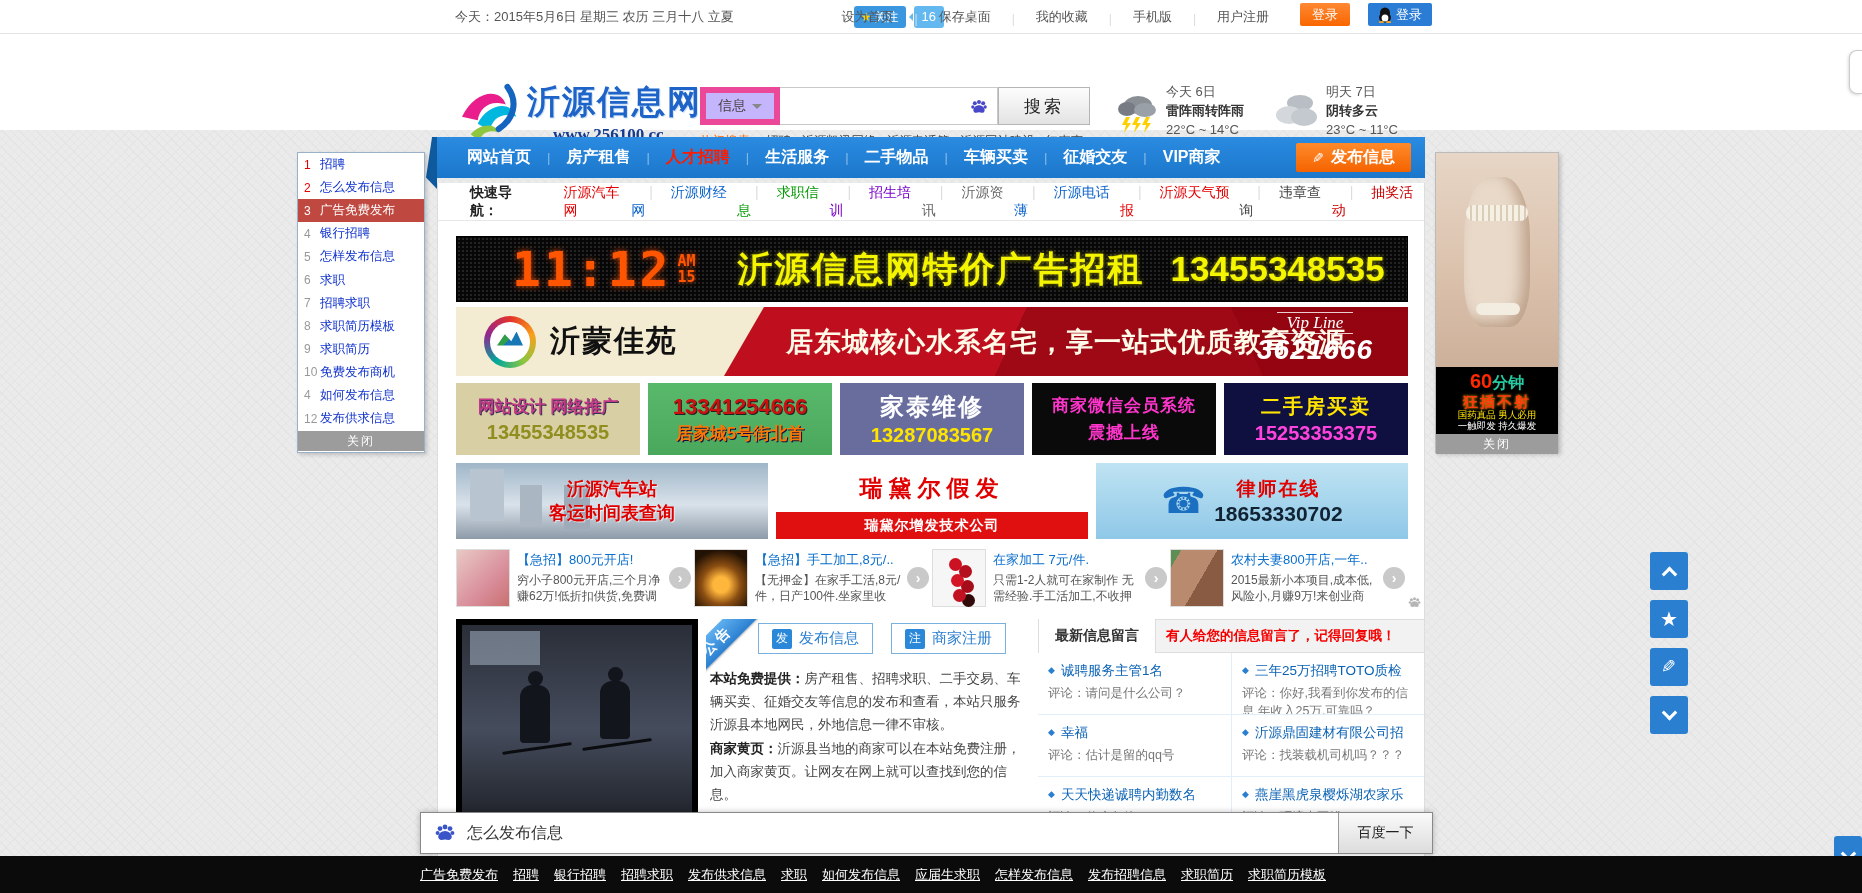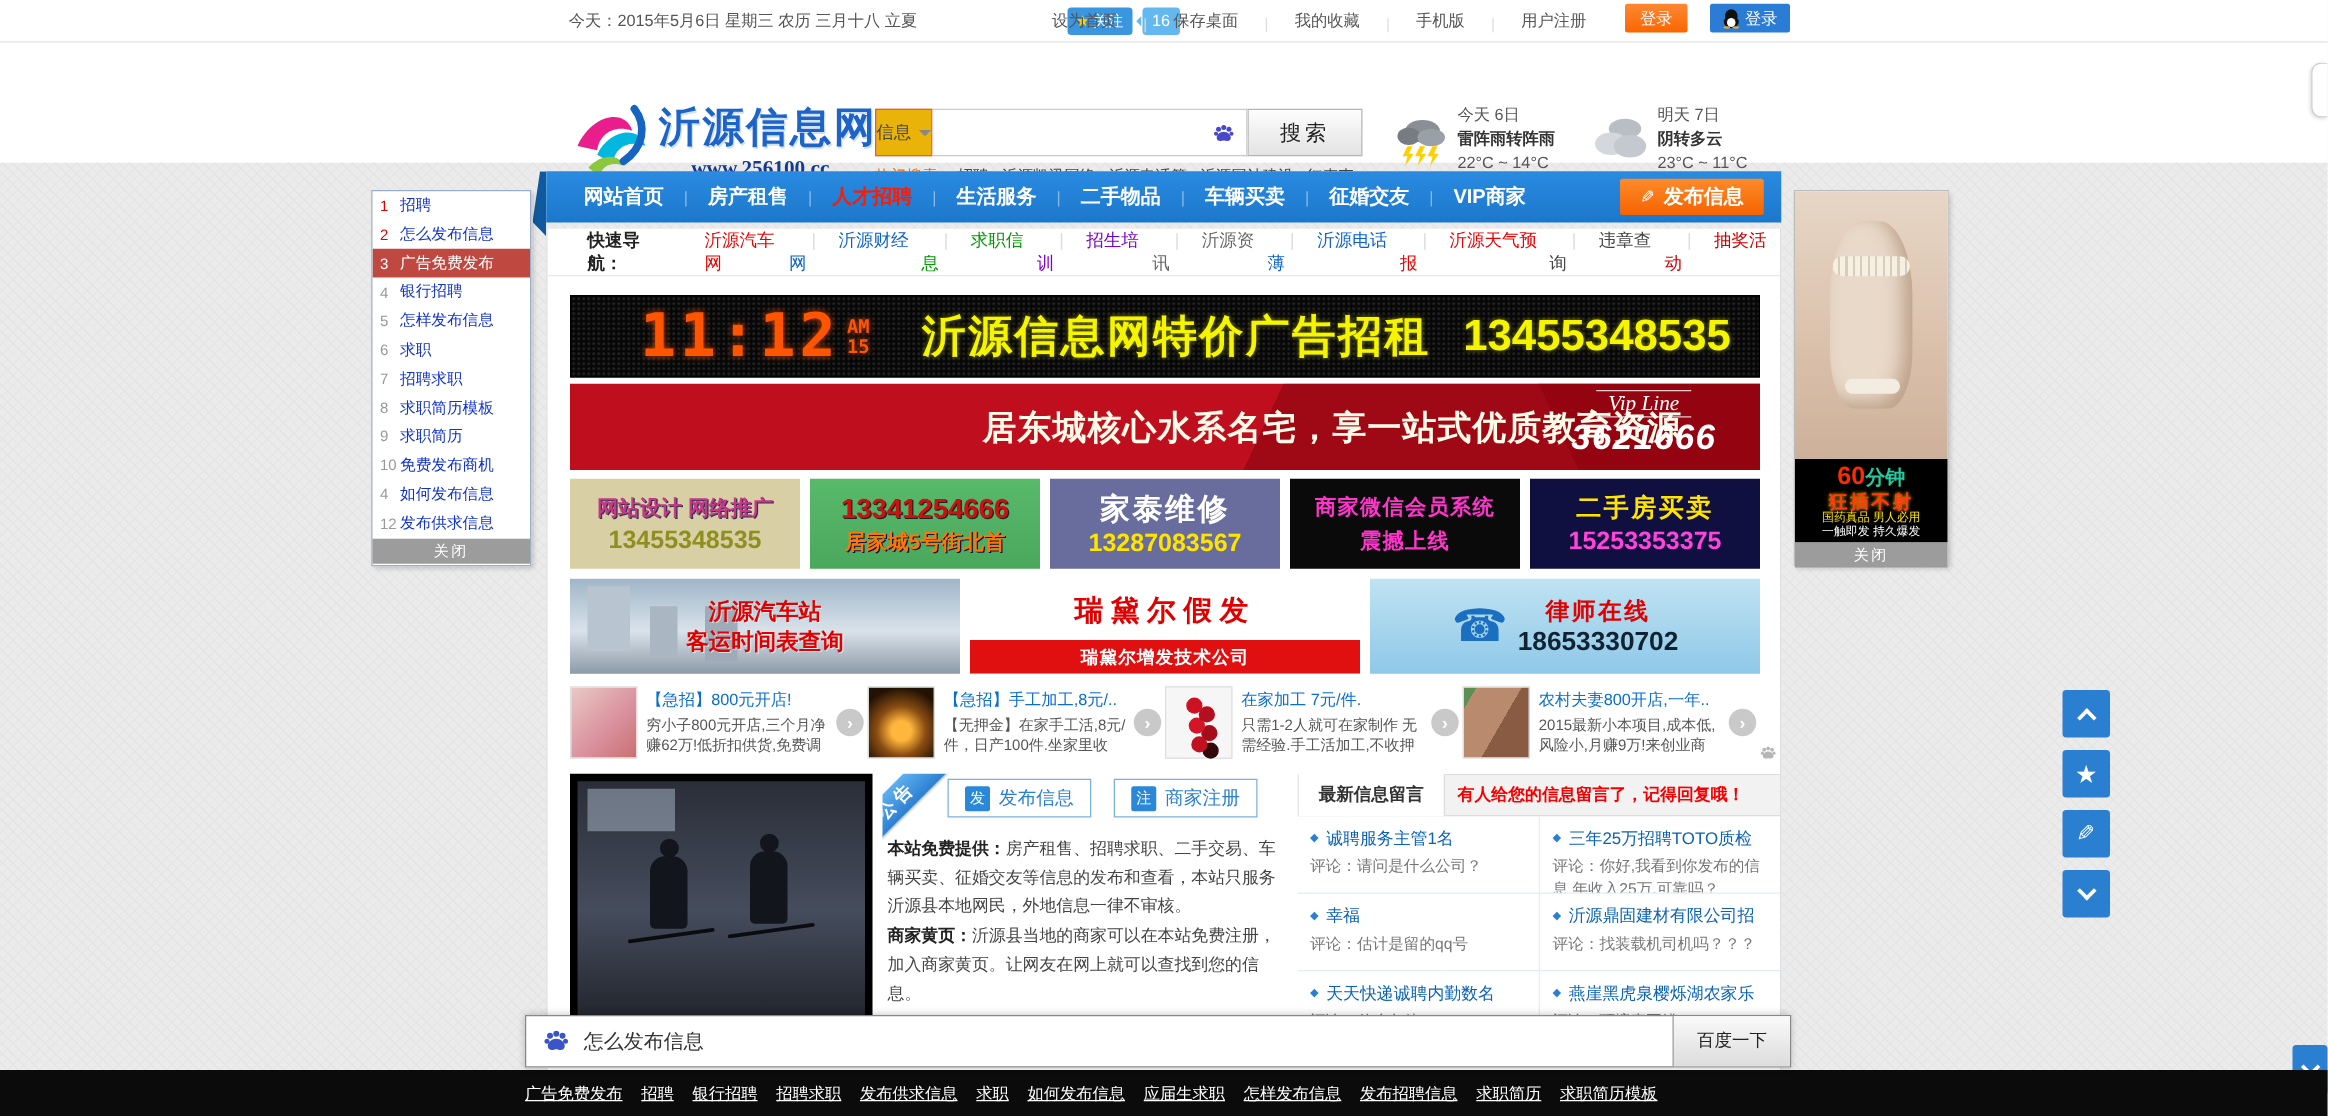--- a/index.html
+++ b/index.html
@@ -34,21 +34,21 @@
 
   
   #header { left:0; top:35px; width:1862px; height:95px; background:#fff; }
   #logo { left:455px; top:45px; width:250px; height:75px; display:flex; align-items:flex-start; }
   #logo svg { width:70px; height:70px; }
   .logo-text { margin-left:2px; }
   .logo-title { font-size:33px; font-weight:bold; color:#1d63c8; letter-spacing:2px; text-shadow:1px 1px 0 #cfe2f7; }
   .logo-url { font-size:17px; font-weight:bold; color:#123a8f; font-family:"Liberation Serif","DejaVu Serif",serif; margin-left:26px; }
 
   #searchbox { left:700px; top:52px; width:390px; height:38px; display:flex; }
-  .s-cat { width:46px; height:38px; border:1px solid #ec4899; background:#eab308; display:flex; align-items:center; justify-content:center; gap:6px;
+  .s-cat { width:80px; height:38px; border:6px solid #ec4899; background:#c4b5fd; display:flex; align-items:center; justify-content:center; gap:6px;
     font-size:14px; color:#444; }
   .s-cat .tri { width:0; height:0; border:5px solid transparent; border-top-color:#888; margin-top:5px; }
   .s-input { flex:1; height:38px; border:1px solid #c9c9c9; border-left:none; background:#fff; position:relative; }
   .s-input .paw { position:absolute; right:8px; top:9px; width:20px; height:20px; color:#4848c8; }
   .s-btn { width:92px; height:38px; border:1px solid #b5b5b5; background:linear-gradient(#fdfdfd,#e3e3e3);
     font-size:17px; color:#222; display:flex; align-items:center; justify-content:center; letter-spacing:3px; }
   #hotsearch { left:700px; top:98px; width:420px; font-size:12.5px; color:#444; }
   #hotsearch .hot-label { color:#f60; }
   #hotsearch a { color:#444; text-decoration:none; margin-right:7px; }
 
@@ -426,20 +426,26 @@
   <div id="led">
     <div class="led-clock">
       <span class="led-time">11:12</span>
       <span class="led-sub"><span>AM</span><br><span>15</span></span>
     </div>
     <span class="led-text">沂源信息网特价广告招租</span>
     <span class="led-phone">13455348535</span>
   </div>
 
   <div id="estate">
+    <div class="estate-left">
+      <div class="estate-ring">
+          <div class="mt"></div>
+        </div>
+      <span class="estate-brand">沂蒙佳苑</span>
+    </div>
     <div class="estate-slogan">居东城核心水系名宅，享一站式优质教育资源</div>
     <div class="estate-vip">
       <div class="vl">Vip Line</div>
       <div class="num">3621666</div>
     </div>
   </div>
 
   <div id="adrow1" class="adgrid">
     <div class="ad ad1-0">
       <div class="a">网站设计 网络推广</div>

